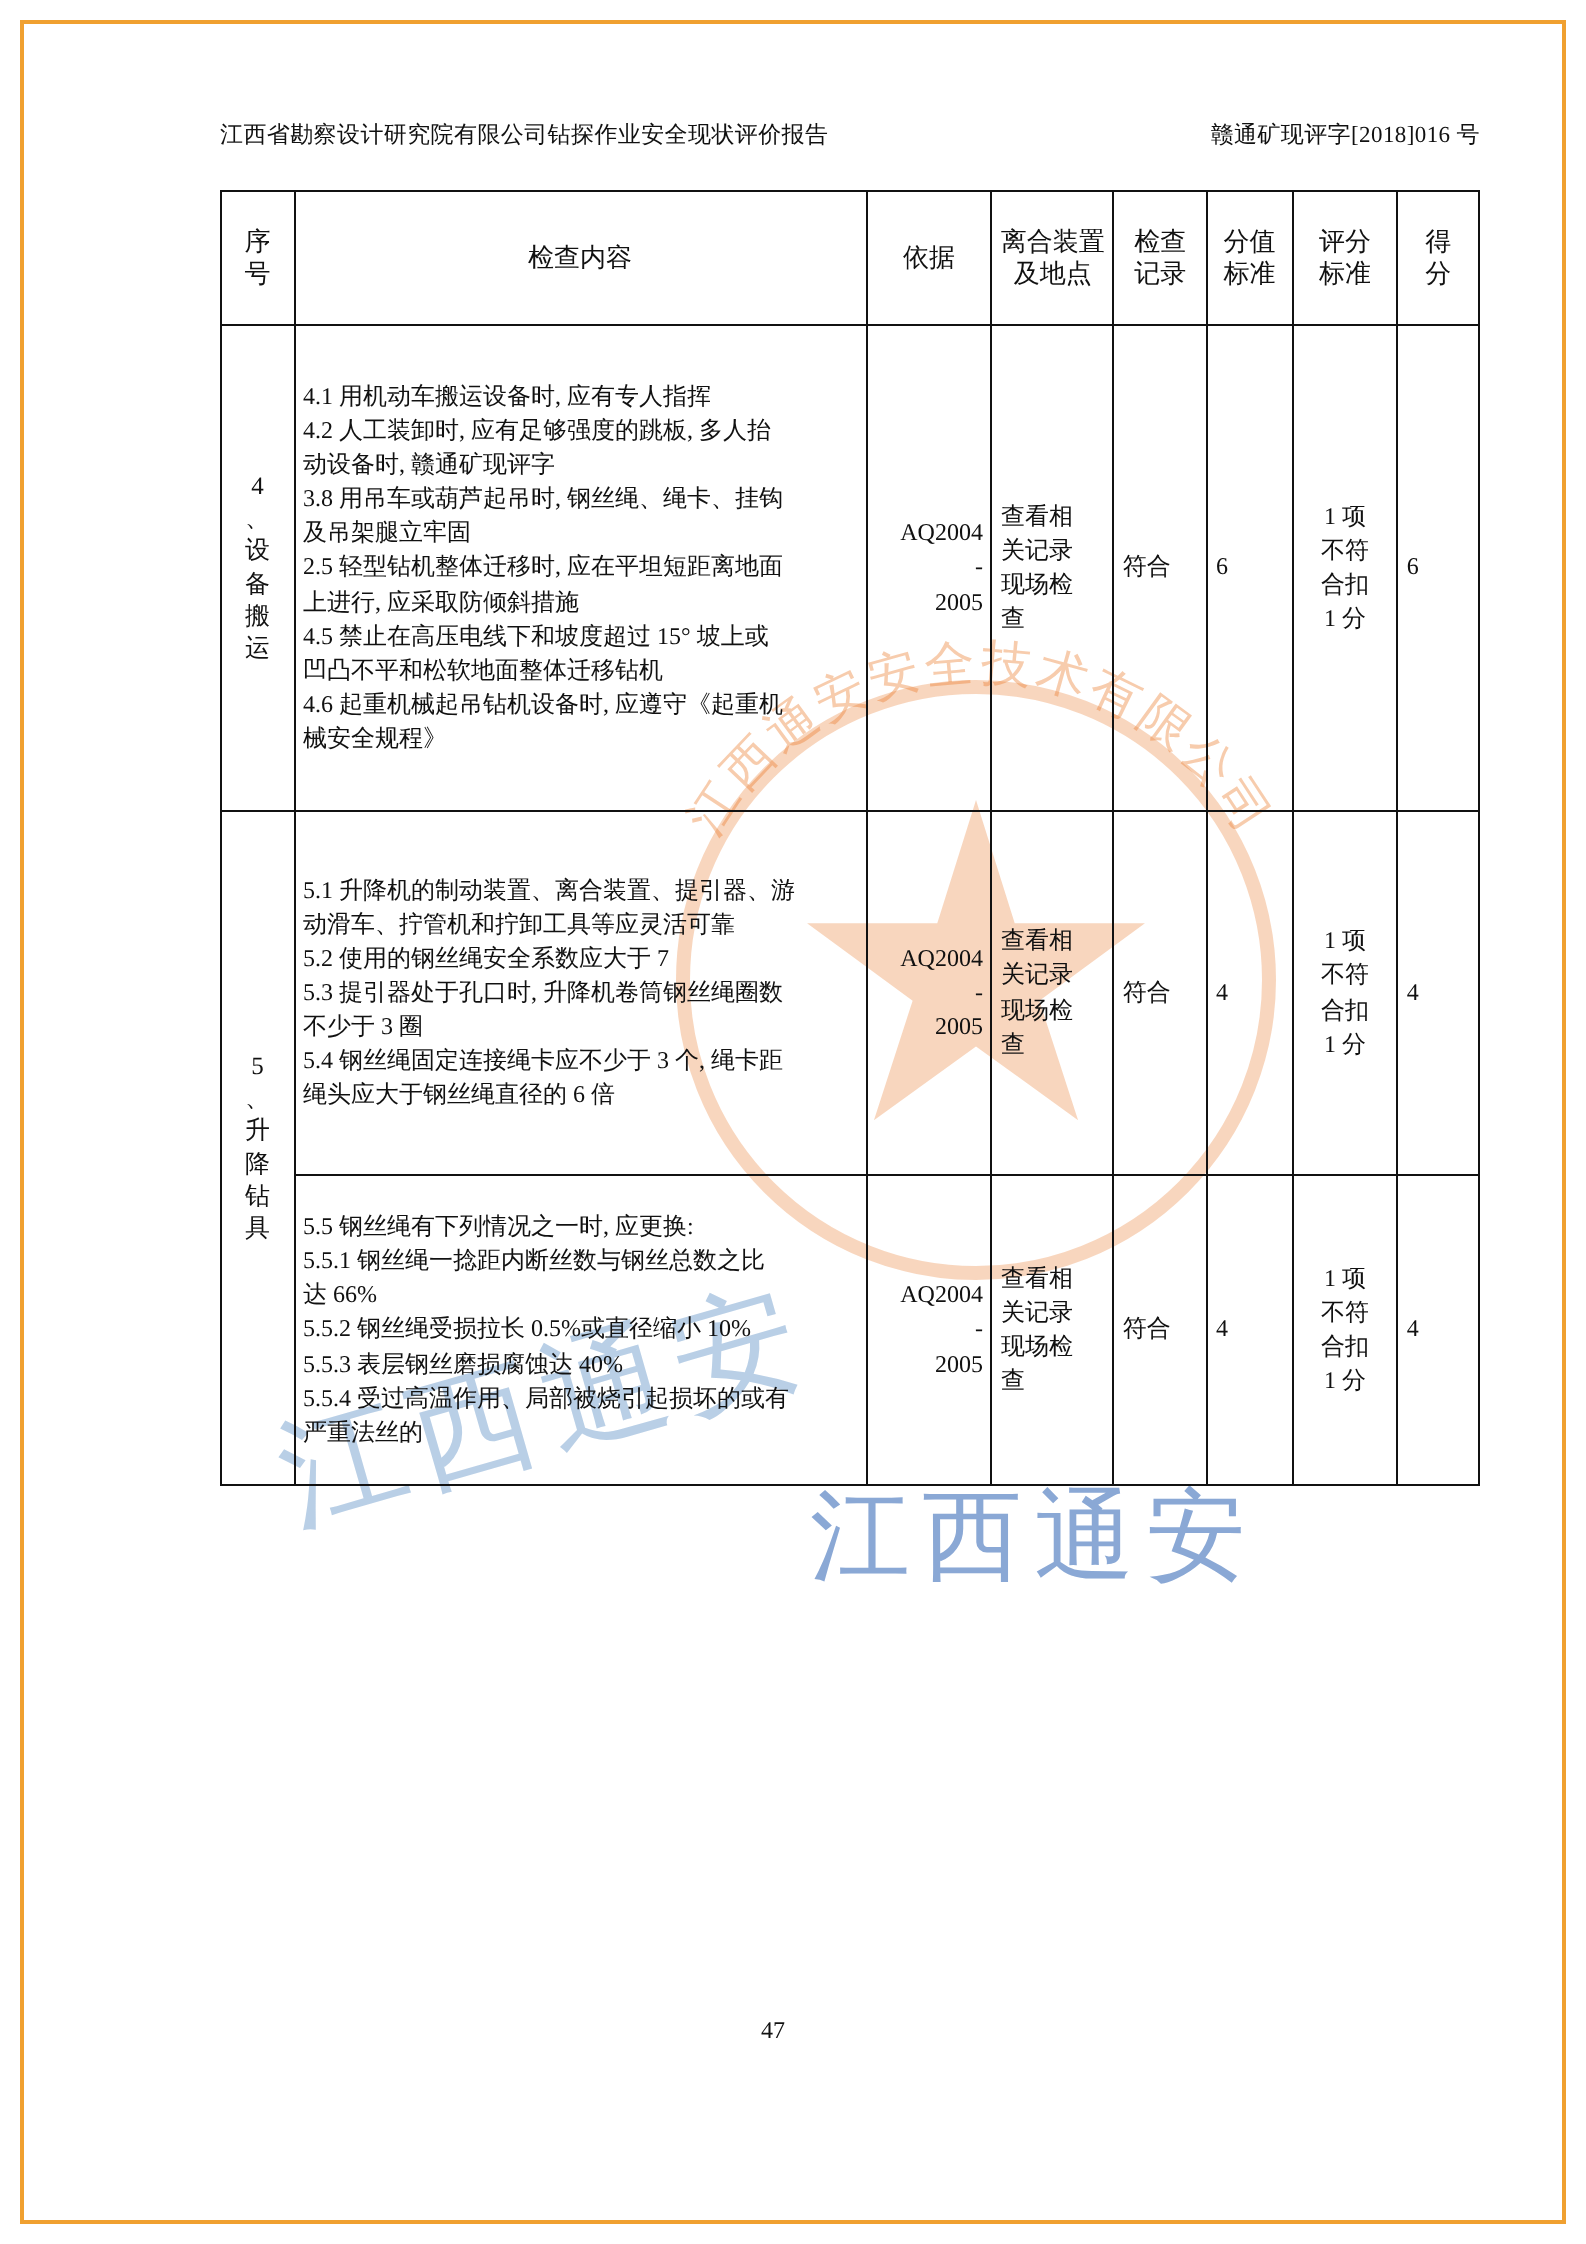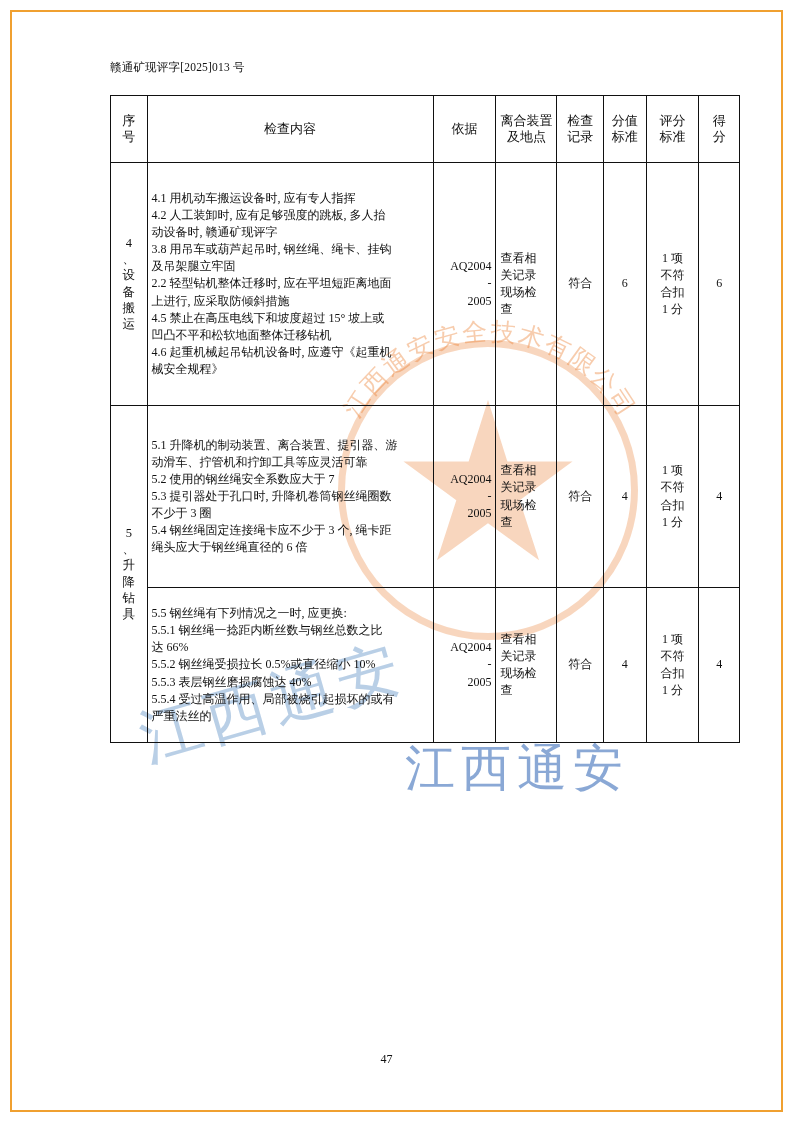--- a/index.html
+++ b/index.html
@@ -193,49 +193,50 @@
     text-align: left;
     line-height: 1.4;
     font-size: 12px;
   }
   .cell-rule {
     text-align: center;
     line-height: 1.35;
     font-size: 12px;
   }
   .cell-record, .cell-score, .cell-got {
-    text-align: center;
+    text-align: left;
     font-size: 12px;
   }
 
   
   tr.r1 td { height: 236px; }
   tr.r2 td { height: 175px; }
   tr.r3 td { height: 148px; }
 
   
   .footer {
     position: absolute;
     left: 0;
-    top: 1052px;
+    top: 1008px;
     width: 773px;
     text-align: center;
     font-size: 12px;
     z-index: 10;
   }
 </style>
 </head>
 <body>
 
 <div class="page">
 
   <div class="page-frame"></div>
 
   <div class="header">
-    <div class="doc-code">赣通矿现评字[2025]013 号</div>
+    <div class="doc-title">江西省勘察设计研究院有限公司钻探作业安全现状评价报告</div>
+    <div class="doc-code">赣通矿现评字[2018]016 号</div>
   </div>
 
   <div class="watermark">
     <div class="wm-ring"></div>
     <div class="wm-star"></div>
     <svg class="wm-arc-text" viewBox="0 0 380 380">
       <defs>
         <path id="arcpath" d="M 40,190 A 150,150 0 1 1 340,190"></path>
       </defs>
       <text>
@@ -312,21 +313,21 @@
               <span>搬</span>
               <span>运</span>
             </span>
           </td>
           <td class="cell-content">
             <div class="line">4.1 用机动车搬运设备时, 应有专人指挥</div>
             <div class="line">4.2 人工装卸时, 应有足够强度的跳板, 多人抬</div>
             <div class="line">动设备时, 赣通矿现评字</div>
             <div class="line">3.8 用吊车或葫芦起吊时, 钢丝绳、绳卡、挂钩</div>
             <div class="line">及吊架腿立牢固</div>
-            <div class="line">2.2 轻型钻机整体迁移时, 应在平坦短距离地面</div>
+            <div class="line">2.5 轻型钻机整体迁移时, 应在平坦短距离地面</div>
             <div class="line">上进行, 应采取防倾斜措施</div>
             <div class="line">4.5 禁止在高压电线下和坡度超过 15° 坡上或</div>
             <div class="line">凹凸不平和松软地面整体迁移钻机</div>
             <div class="line">4.6 起重机械起吊钻机设备时, 应遵守《起重机</div>
             <div class="line">械安全规程》</div>
           </td>
           <td class="cell-basis">
             <div>AQ2004</div>
             <div>-</div>
             <div>2005</div>

